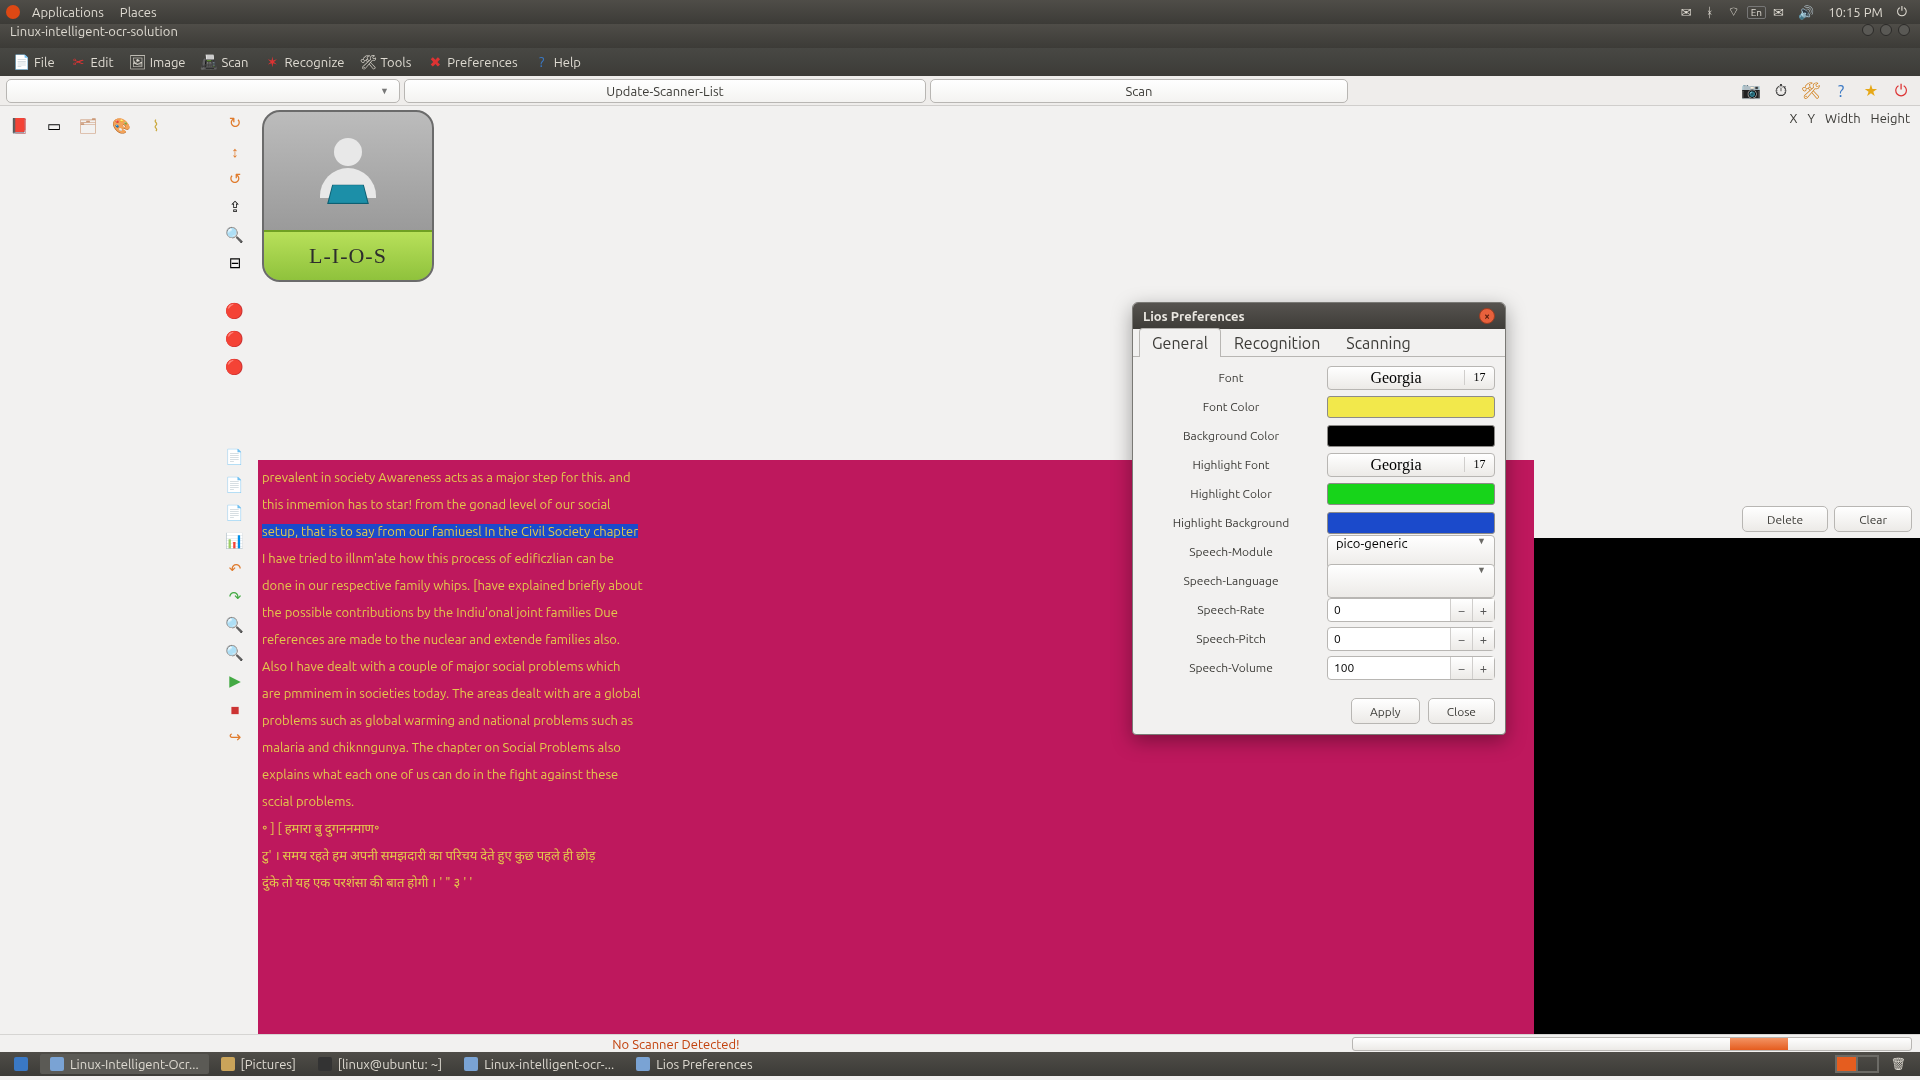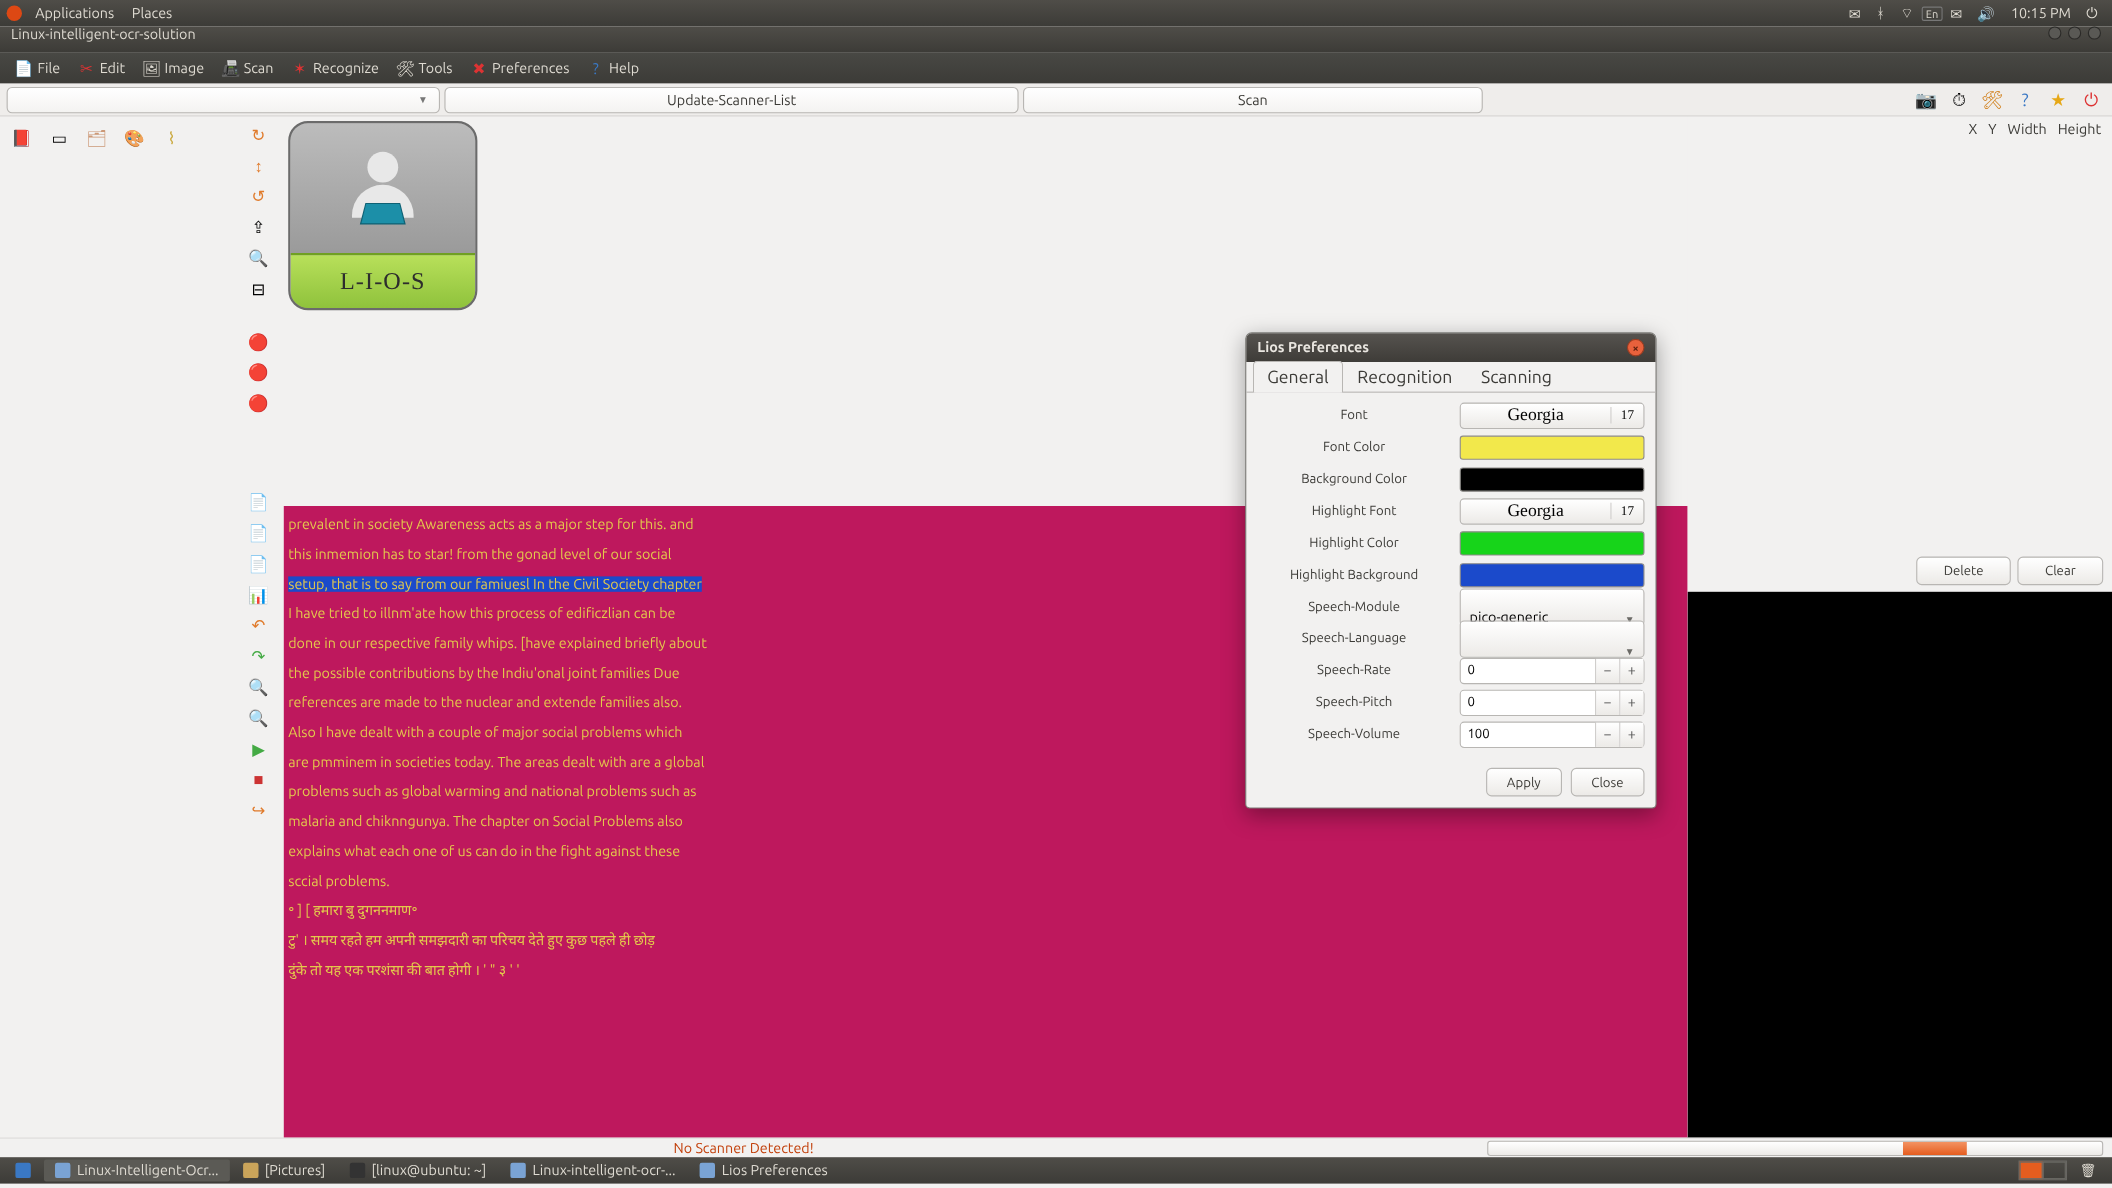--- a/index.html
+++ b/index.html
@@ -76,21 +76,21 @@
 .dialog .tab{padding:5px 12px;font-size:16px;color:#3c3b37;border:1px solid transparent;border-bottom:none;border-radius:4px 4px 0 0;}
 .dialog .tab.active{background:#f2f1f0;border-color:#b8b6b3;}
 .dialog .body{padding:6px 10px 10px;border-top:1px solid #b8b6b3;margin-top:-1px;}
 .frow{display:flex;align-items:center;height:29px;gap:8px;}
 .frow .flabel{flex:0 0 176px;text-align:center;font-size:12px;color:#3c3b37;}
 .frow .fctrl{flex:1;display:flex;gap:4px;}
 .fontbtn{flex:1;height:24px;border:1px solid #b8b6b3;border-radius:4px;background:linear-gradient(#fff,#eceae7);display:flex;align-items:center;}
 .fontbtn .fname{flex:1;text-align:center;font-size:16px;font-family:Georgia,serif;}
 .fontbtn .fsize{width:30px;text-align:center;font-size:12px;border-left:1px solid #d0cecc;font-family:Georgia,serif;}
 .swatch{flex:1;height:22px;border:1px solid #8d8b88;border-radius:3px;}
-.dcombo{flex:1;height:34px;border:1px solid #b8b6b3;border-radius:4px;background:linear-gradient(#fff,#eceae7);display:flex;align-items:flex-end;padding:0 8px;font-size:12px;}
+.dcombo{flex:1;height:34px;border:1px solid #b8b6b3;border-radius:4px;background:linear-gradient(#fff,#eceae7);display:flex;align-items:flex-start;padding:0 8px;font-size:12px;}
 .dcombo .car{margin-left:auto;font-size:9px;color:#6b6a66;}
 .spin{flex:1;height:24px;border:1px solid #b8b6b3;border-radius:4px;display:flex;background:#fff;}
 .spin .sval{flex:1;padding:0 6px;display:flex;align-items:center;font-size:12px;}
 .spin .sbtn{width:22px;border-left:1px solid #d0cecc;display:flex;align-items:center;justify-content:center;background:linear-gradient(#fff,#eceae7);font-size:13px;color:#555;}
 .dialog .dactions{display:flex;justify-content:flex-end;gap:8px;padding:6px 10px 10px;}
 </style>
 </head>
 <body>
 
 <div class="gnome-panel">

